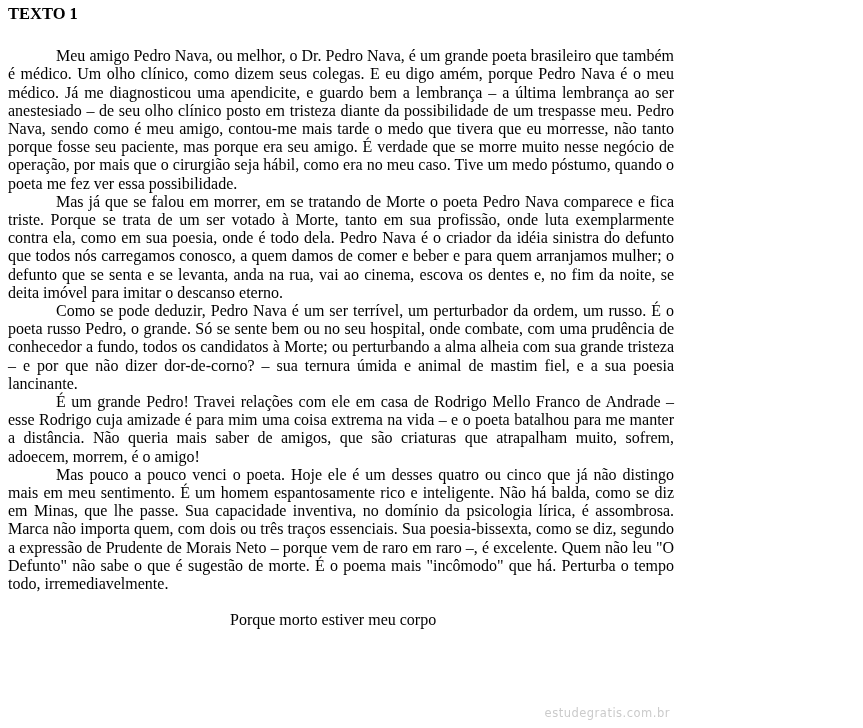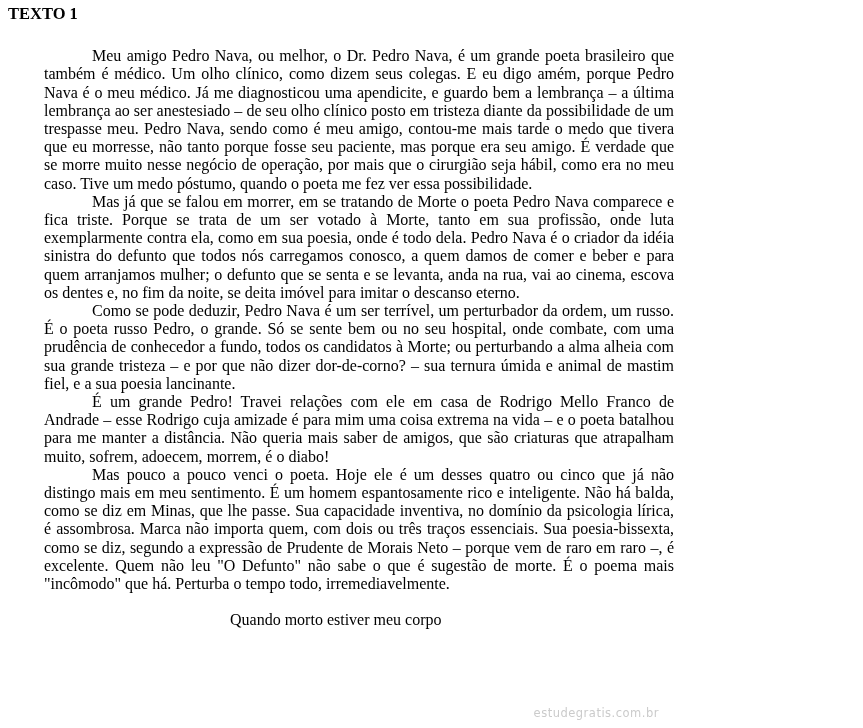--- a/index.html
+++ b/index.html
@@ -26,61 +26,60 @@
     margin: 0;
   }
   .subtitle-block {
     margin-top: 40px;
   }
   .subtitle-line {
     margin: 0;
   }
   .body-text {
     margin-top: 24px;
-    margin-left: 36px;
   }
   .body-text p {
     margin: 0;
     text-align: justify;
     text-indent: 48px;
   }
   .italic-word {
   }
   .verse-block {
     margin-top: 18px;
     margin-left: 222px;
   }
   .verse-line {
     margin: 0;
   }
   .watermark {
     position: absolute;
-    right: 23px;
+    right: 12px;
     bottom: 6px;
     font-family: "DejaVu Sans", "Liberation Sans", sans-serif;
     font-size: 11.5px;
     letter-spacing: 0.5px;
     color: #cbcbcb;
   }
 </style>
 </head>
 <body>
 
 <div class="page">
 
   <h1 class="doc-title">TEXTO 1</h1>
 
 
   <div class="body-text">
     <p><span>Meu amigo Pedro Nava, ou melhor, o Dr. Pedro Nava, é um grande poeta brasileiro que também é médico. Um olho clínico, como dizem seus colegas. E eu digo amém, porque Pedro Nava é o meu médico. Já me diagnosticou uma apendicite, e guardo bem a lembrança – a última lembrança ao ser anestesiado – de seu olho clínico posto em tristeza diante da possibilidade de um trespasse meu. Pedro Nava, sendo como é meu amigo, contou-me mais tarde o medo que tivera que eu morresse, não tanto porque fosse seu paciente, mas porque era seu amigo. É verdade que se morre muito nesse negócio de operação, por mais que o cirurgião seja hábil, como era no meu caso. Tive um medo póstumo, quando o poeta me fez ver essa possibilidade.</span></p>
     <p><span>Mas já que se falou em morrer, em se tratando de Morte o poeta Pedro Nava comparece e fica triste. Porque se trata de um ser votado à Morte, tanto em sua profissão, onde luta exemplarmente contra ela, como em sua poesia, onde é todo dela. Pedro Nava é o criador da idéia sinistra do defunto que todos nós carregamos conosco, a quem damos de comer e beber e para quem arranjamos mulher; o defunto que se senta e se levanta, anda na rua, vai ao cinema, escova os dentes e, no fim da noite, se deita imóvel para imitar o descanso eterno.</span></p>
     <p><span>Como se pode deduzir, Pedro Nava é um ser terrível, um perturbador da ordem, um russo. É o poeta russo Pedro, o grande. Só se sente bem ou no seu hospital, onde combate, com uma prudência de conhecedor a fundo, todos os candidatos à Morte; ou perturbando a alma alheia com sua grande tristeza – e por que não dizer dor-de-corno? – sua ternura úmida e animal de mastim fiel, e a sua poesia lancinante.</span></p>
-    <p><span>É um grande Pedro! Travei relações com ele em casa de Rodrigo Mello Franco de Andrade – esse Rodrigo cuja amizade é para mim uma coisa extrema na vida – e o poeta batalhou para me manter a distância. Não queria mais saber de amigos, que são criaturas que atrapalham muito, sofrem, adoecem, </span><span class="italic-word">morrem</span><span>, é o diabo!</span></p>
+    <p><span>É um grande Pedro! Travei relações com ele em casa de Rodrigo Mello Franco de Andrade – esse Rodrigo cuja amizade é para mim uma coisa extrema na vida – e o poeta batalhou para me manter a distância. Não queria mais saber de amigos, que são criaturas que atrapalham muito, sofrem, adoecem, </span><span class="italic-word">morrem</span><span>, é o amigo!</span></p>
     <p><span>Mas pouco a pouco venci o poeta. Hoje ele é um desses quatro ou cinco que já não distingo mais em meu sentimento. É um homem espantosamente rico e inteligente. Não há balda, como se diz em Minas, que lhe passe. Sua capacidade inventiva, no domínio da psicologia lírica, é assombrosa. Marca não importa quem, com dois ou três traços essenciais. Sua poesia-bissexta, como se diz, segundo a expressão de Prudente de Morais Neto – porque vem de raro em raro –, é excelente. Quem não leu "O Defunto" não sabe o que é sugestão de morte. É o poema mais "incômodo" que há. Perturba o tempo todo, irremediavelmente.</span></p>
   </div>
 
   <div class="verse-block">
-    <p class="verse-line">Quando morto estiver meu corpo</p>
+    <p class="verse-line">Porque morto estiver meu corpo</p>
   </div>
 
   <div class="watermark">estudegratis.com.br</div>
 
 </div>
 
 </body></html>

